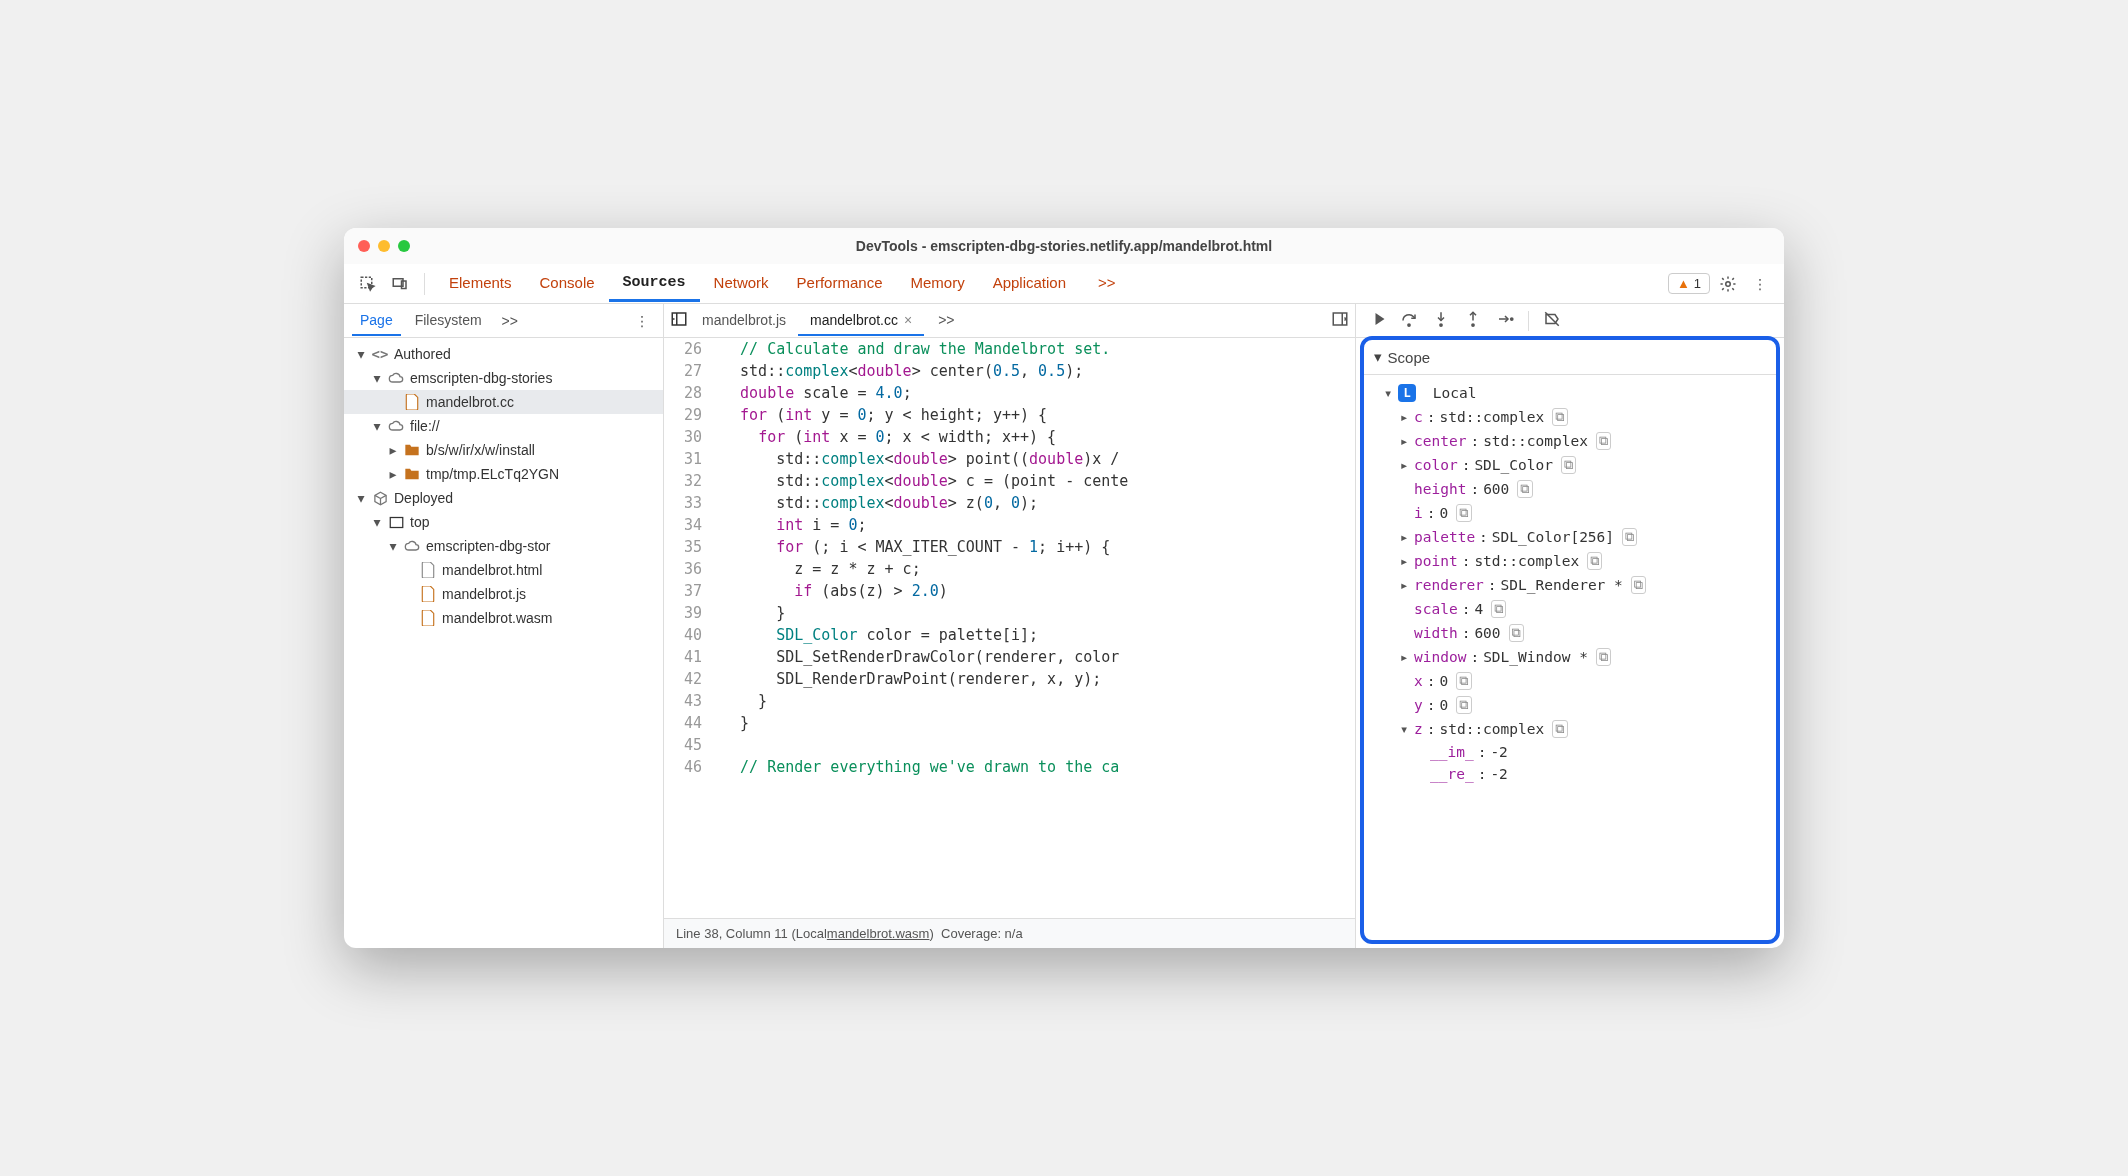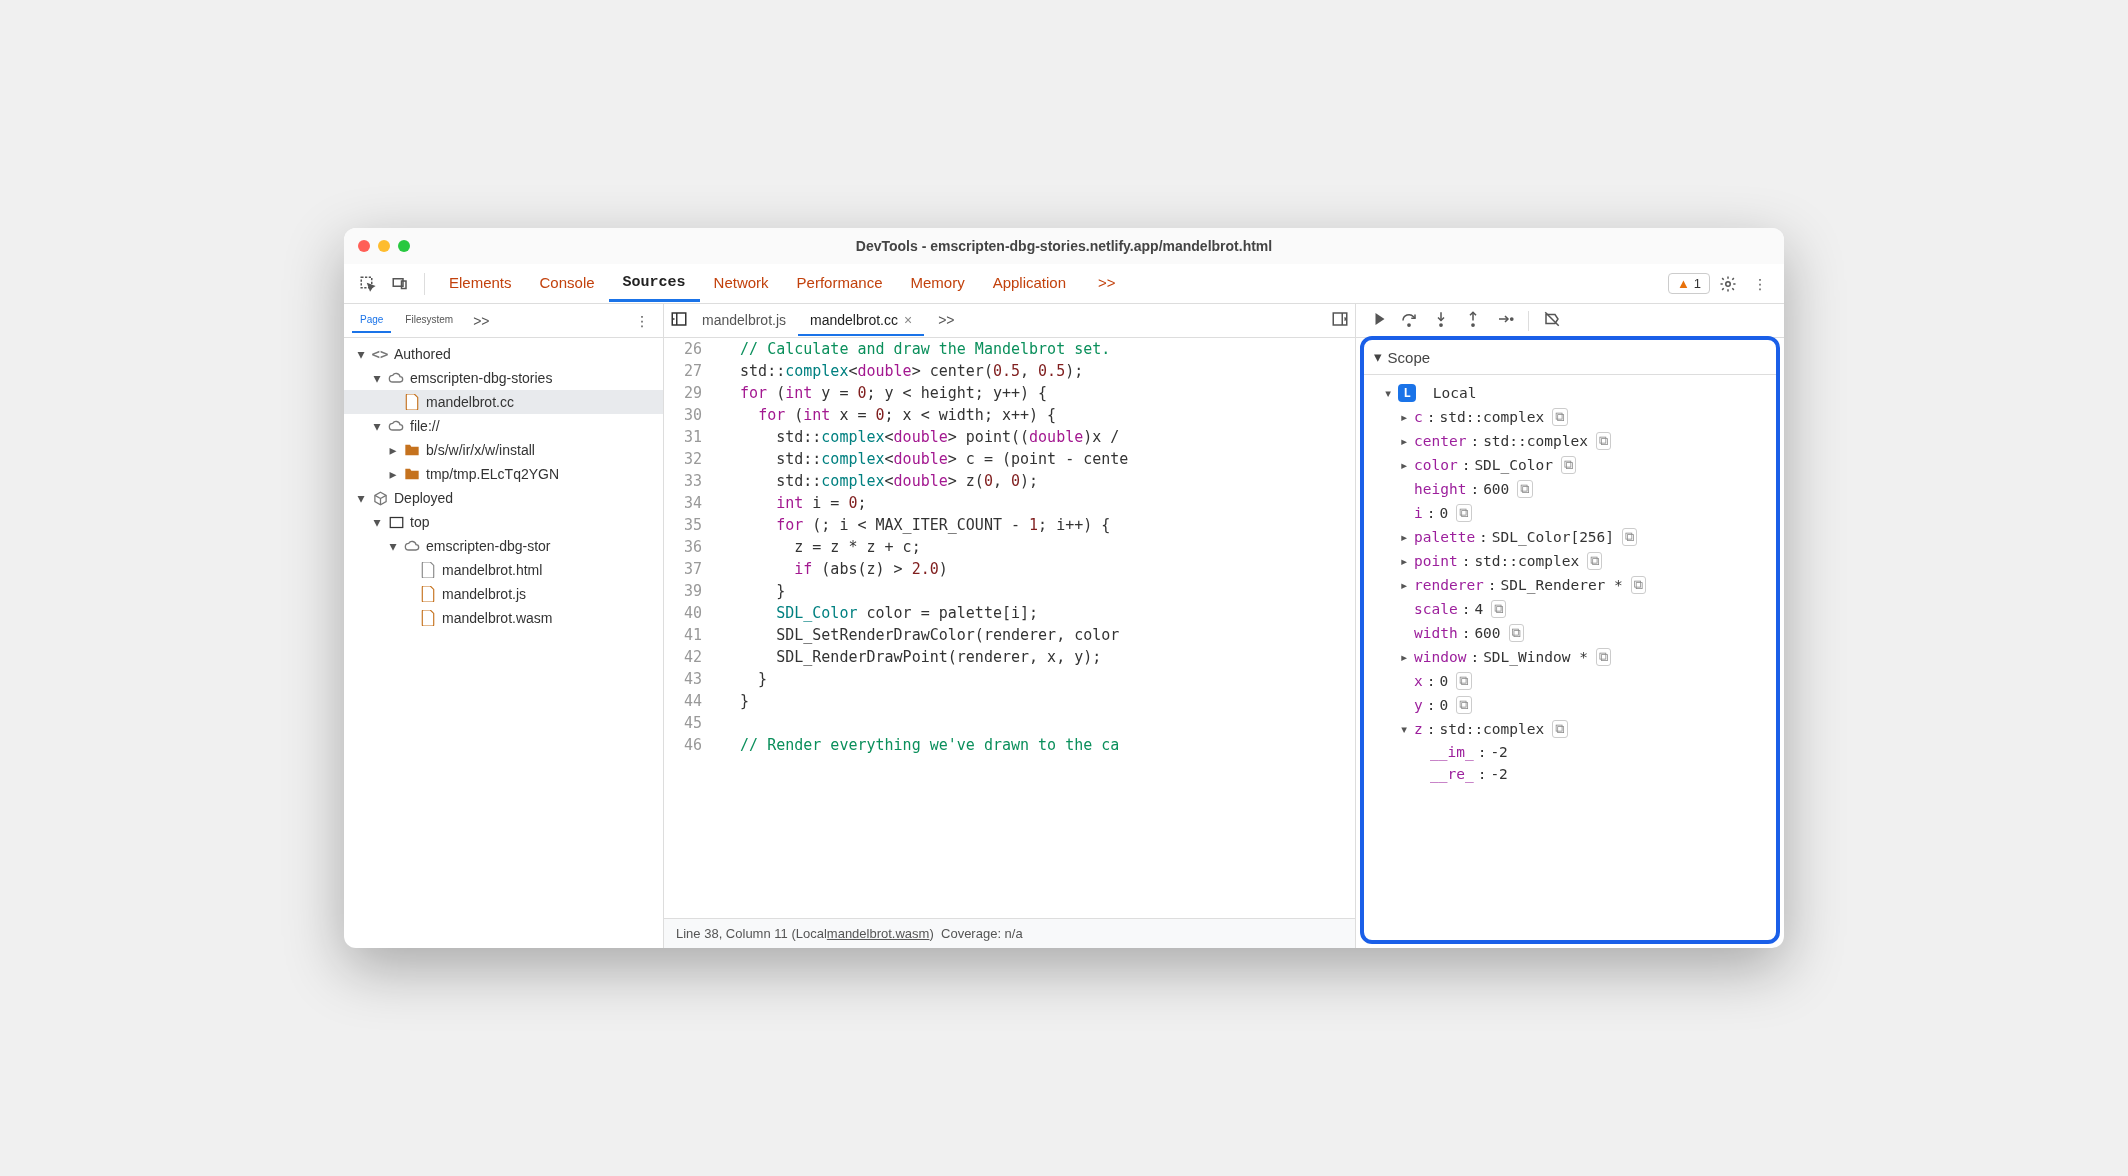--- a/index.html
+++ b/index.html
@@ -49,21 +49,21 @@
   border-bottom: 3px solid transparent;
 }
 .toolbar .tab.active { color: #222; font-weight: 600; border-bottom-color: #1a73e8; font-family: Liberation Mono, monospace; }
 .toolbar .icon-btn { width: 28px; height: 28px; display:flex; align-items:center; justify-content:center; color:#555; }
 .toolbar .spacer { flex: 1; }
 .toolbar .badge { display:flex; align-items:center; gap:4px; border:1px solid #ccc; border-radius:4px; padding:2px 8px; font-size:13px; }
 .toolbar .warn-tri { color:#e8710a; }
 .content { flex:1; display:flex; overflow:hidden; }
 .left-pane { width: 320px; border-right:1px solid #ddd; display:flex; flex-direction:column; }
 .pane-tabs { height:34px; display:flex; align-items:center; border-bottom:1px solid #ddd; padding:0 8px; gap:6px;}
-.pane-tabs .ptab { padding:6px 8px; color:#555; font-size:10px; border-bottom:2px solid transparent; cursor:pointer;}
+.pane-tabs .ptab { padding:6px 8px; color:#555; font-size:14px; border-bottom:2px solid transparent; cursor:pointer;}
 .pane-tabs .ptab.active { color:#1a73e8; border-bottom-color:#1a73e8; }
 .pane-tabs .more { color:#555; padding:4px 6px; }
 .tree { flex:1; overflow:auto; padding:4px 0; font-size:14px; }
 .tree-row { display:flex; align-items:center; gap:6px; padding:4px 6px; white-space:nowrap; cursor:pointer; }
 .tree-row.selected { background:#e8eaed; }
 .tree-row .tw { width:10px; text-align:center; color:#555; }
 .ti { width:16px; height:16px; display:inline-flex; align-items:center; justify-content:center; }
 .ti-cloud { color:#777; }
 .ti-folder { color:#c5721e; }
 .ti-file-o { color:#c5721e; }
@@ -77,21 +77,21 @@
 .file-tabs .ftab.active { color:#222; border-bottom-color:#1a73e8; }
 .file-tabs .close { color:#888; font-size:14px; }
 .file-tabs .end { margin-left:auto; display:flex; gap:8px; color:#555;}
 .editor { flex:1; overflow:auto; font-family: "SF Mono", Menlo, Consolas, monospace; font-size:15px; line-height:22px; }
 .editor .line { display:flex; }
 .editor .ln { width:52px; text-align:right; padding-right:14px; color:#999; user-select:none; background:#fff;}
 .editor .code { flex:1; white-space:pre; padding-left:6px; overflow:hidden; text-overflow:clip;}
 .editor .line.bp .ln { background:#1a73e8; color:#fff; position:relative;}
 .editor .line.bp .ln::after{content:""; position:absolute; right:-10px; top:0; bottom:0; width:0; border-top:11px solid transparent; border-bottom:11px solid transparent; border-left:10px solid #1a73e8;}
 .editor .line.bp .code { background:#d6e5ff; }
-.tok-cm{color:#0a8f5b}.tok-kw{color:#a31890}.tok-ty{color:#008080}.tok-nu{color:#7f1d1d}
+.tok-cm{color:#0a8f5b}.tok-kw{color:#a31890}.tok-ty{color:#008080}.tok-nu{color:#0369a1}
 .statusbar { height:30px; border-top:1px solid #ddd; display:flex; align-items:center; padding:0 12px; font-size:13px; color:#555; background:#f8f9fa;}
 .statusbar .sb-link{text-decoration:underline;}
 .right-pane { width: 428px; display:flex; flex-direction:column; }
 .dbg-bar { height:34px; display:flex; align-items:center; gap:14px; padding:0 12px; border-bottom:1px solid #ddd; }
 .dbg-bar svg { width:18px; height:18px; }
 .dbg-bar .play{color:#1a73e8}
 .dbg-bar .dbgbtn{color:#555; cursor:pointer;}
 .scope-box { flex:1; border:4px solid #1a5fe8; border-radius:12px; margin:-2px 4px 4px 4px; overflow:auto; }
 .scope-hdr { display:flex; align-items:center; gap:6px; padding:8px 10px; border-bottom:1px solid #ddd; color:#444; font-size:15px;}
 .scope-body { padding:6px 4px 10px 4px; font-family: "SF Mono", Menlo, Consolas, monospace; font-size:14.5px;}
@@ -294,20 +294,24 @@
         </div>
       </div>
       <div class="editor" id="editor">
           <div class="line">
             <div class="ln">26</div>
             <div class="code">  <span class="tok-cm">// Calculate and draw the Mandelbrot set.</span></div>
           </div>
           <div class="line">
             <div class="ln">27</div>
             <div class="code">  std::<span class="tok-ty">complex</span>&lt;<span class="tok-kw">double</span>&gt; center(<span class="tok-nu">0.5</span>, <span class="tok-nu">0.5</span>);</div>
+          </div>
+          <div class="line">
+            <div class="ln">28</div>
+            <div class="code">  <span class="tok-kw">double</span> scale = <span class="tok-nu">4.0</span>;</div>
           </div>
           <div class="line">
             <div class="ln">29</div>
             <div class="code">  <span class="tok-kw">for</span> (<span class="tok-kw">int</span> y = <span class="tok-nu">0</span>; y &lt; height; y++) {</div>
           </div>
           <div class="line">
             <div class="ln">30</div>
             <div class="code">    <span class="tok-kw">for</span> (<span class="tok-kw">int</span> x = <span class="tok-nu">0</span>; x &lt; width; x++) {</div>
           </div>
           <div class="line">

